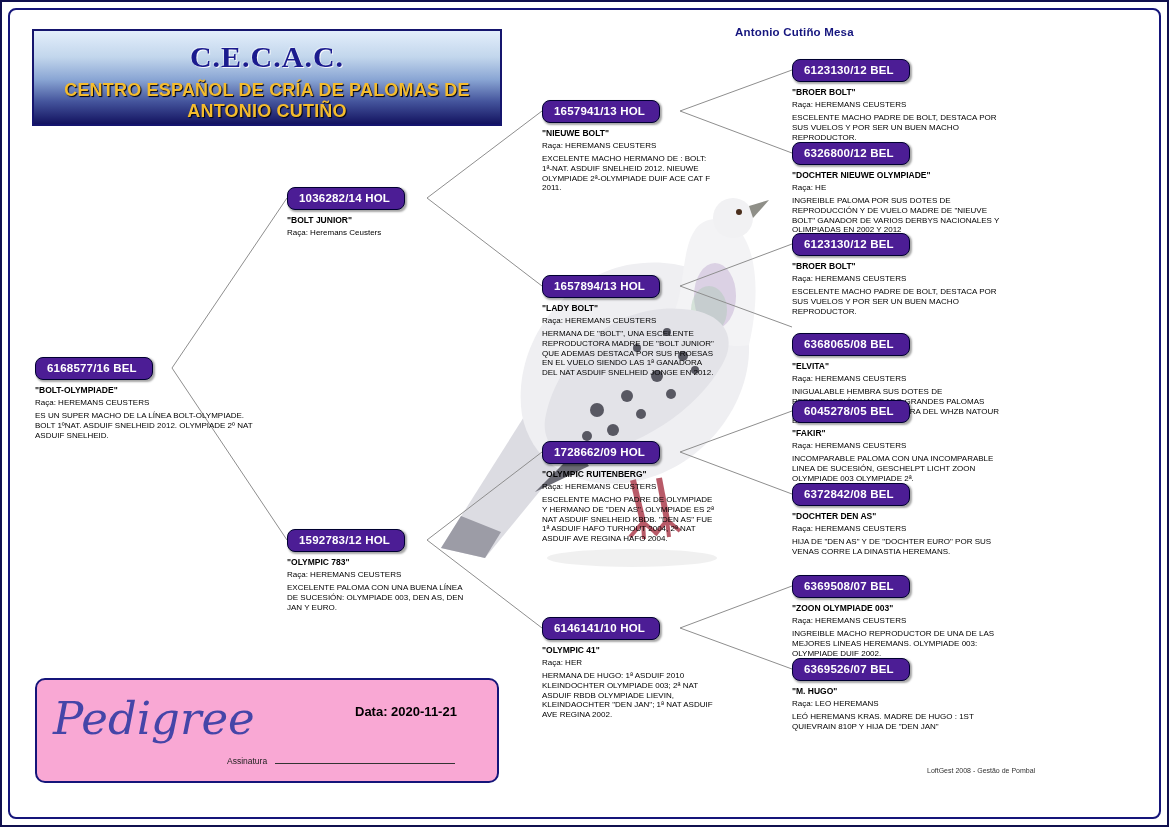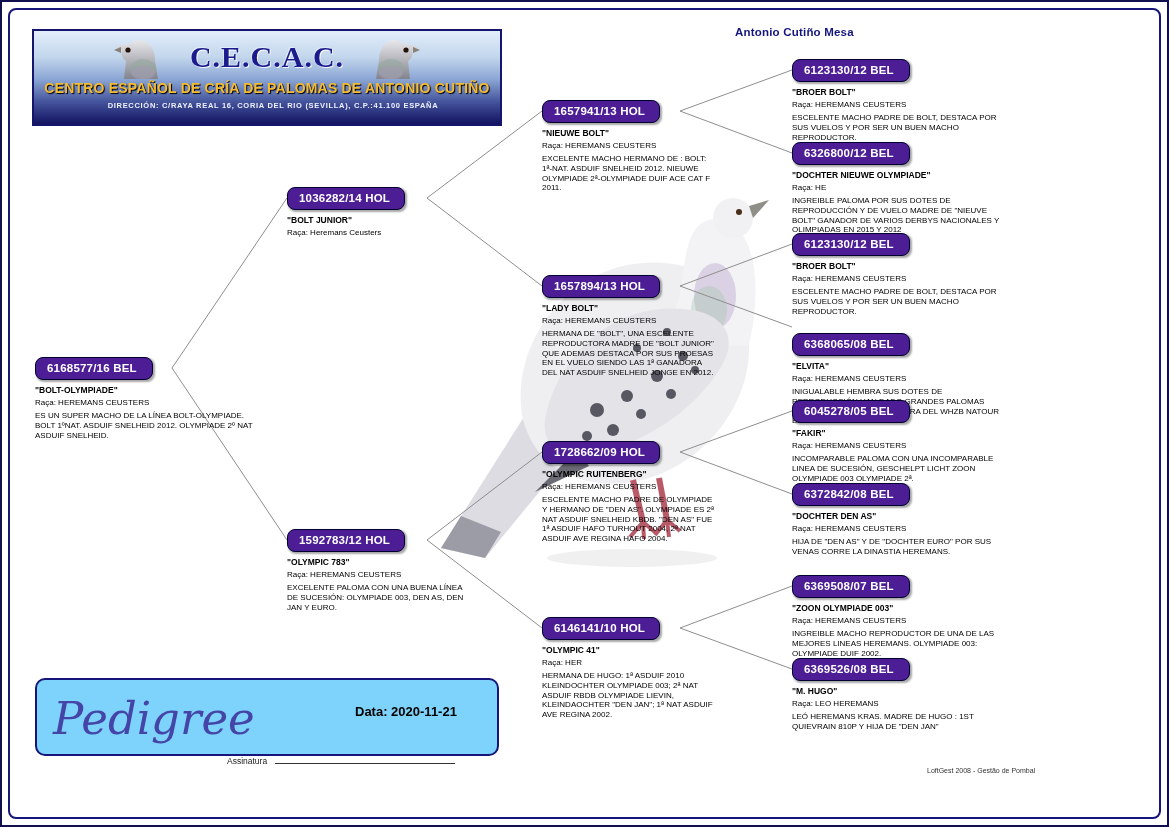--- a/index.html
+++ b/index.html
@@ -6,25 +6,25 @@
   html,body { background:#9a9a9a; }
   body { font-family:"Liberation Sans", sans-serif; }
   .page { position:relative; width:1169px; height:827px; background:#fff; border:2px solid #10104f; overflow:hidden; margin:0 auto; }
   .frame { position:absolute; inset:6px; border:2px solid #15157a; border-radius:8px; pointer-events:none; z-index:6; }
 
   
   .owner { position:absolute; top:24px; left:733px; font-size:11.5px; font-weight:bold; color:#15157e; z-index:3; letter-spacing:0.2px; }
   .logo { position:absolute; left:30px; top:27px; width:470px; height:97px; border:2px solid #15156e;
           background:linear-gradient(180deg,#e3eefb 0%,#c2d6ec 28%,#8aa6d4 52%,#44549c 76%,#131360 100%);
           z-index:3; text-align:center; overflow:hidden; }
-  .logo-top { display:flex; align-items:center; justify-content:center; gap:29px; height:49px; padding-top:3px; }
+  .logo-top { display:flex; align-items:center; justify-content:center; gap:29px; height:49px; padding-top:3px;flex-direction:column; }
   .logo-title { font-family:"Liberation Serif", serif; font-size:30px; font-weight:bold; color:#1b1b8e;
                 text-shadow:1px 1px 0 rgba(255,255,255,0.85), -1px -1px 0 rgba(255,255,255,0.4); letter-spacing:1px; }
   .phead-r { transform:scaleX(-1); }
-  .logo-sub { font-size:14px; font-weight:bold; color:#f4bc2e; text-shadow:1px 1px 1px #001; letter-spacing:0.2px; margin-top:0; }
+  .logo-sub { font-size:18px; font-weight:bold; color:#f4bc2e; text-shadow:1px 1px 1px #001; letter-spacing:0.2px; margin-top:0; }
   .logo-addr { margin-top:4px; font-size:7.5px; color:#eef0ff; letter-spacing:0.7px; line-height:1.5; font-weight:bold;margin-left:12px; }
 
   
   .pigeon-art { position:absolute; left:425px; top:158px; width:375px; height:415px; z-index:0; }
   .connectors { position:absolute; left:0; top:0; z-index:1; }
 
   
   .node { position:absolute; z-index:2; }
   .ringbox { display:inline-block; min-width:118px; background:#4c1d95; color:#fff; font-size:11.5px; font-weight:bold;
              padding:4px 11px 5px; border-radius:8px; border:1px solid #000030;
@@ -43,22 +43,22 @@
   #g4a { left:790px; top:57px;  width:216px; }
   #g4b { left:790px; top:140px; width:218px; }
   #g4c { left:790px; top:231px; width:216px; }
   #g4d { left:790px; top:331px; width:218px; }
   #g4e { left:790px; top:398px; width:216px; }
   #g4f { left:790px; top:481px; width:212px; }
   #g4g { left:790px; top:573px; width:218px; }
   #g4h { left:790px; top:656px; width:214px; }
 
   
-  .pedibox { position:absolute; left:33px; top:676px; width:464px; height:78px; border:2px solid #15157a;
-             border-radius:10px; background:#7dd3fc; z-index:2; }
+  .pedibox { position:absolute; left:33px; top:676px; width:464px; height:105px; border:2px solid #15157a;
+             border-radius:10px; background:#f9a8d4; z-index:2; }
   .pedi-script { position:absolute; left:16px; top:12px; font-family:"DejaVu Serif", serif; font-style:italic;
                  font-size:45px; color:#4545a8; }
   .pedi-date { position:absolute; left:318px; top:24px; font-size:13px; font-weight:bold; color:#000; }
   .pedi-sign { position:absolute; left:190px; top:74px; font-size:8.5px; color:#222; }
   .sig-line { display:inline-block; width:180px; border-bottom:1.2px solid #333; margin-left:8px; height:10px; }
   .credits { position:absolute; left:925px; top:765px; font-size:7px; color:#333; z-index:2; }
 </style>
 </head>
 <body>
 
@@ -215,21 +215,21 @@
       <div class="nname">"BROER BOLT"</div>
       <div class="nbreed">Raça: HEREMANS CEUSTERS</div>
       <div class="ndesc">ESCELENTE MACHO PADRE DE BOLT, DESTACA POR SUS VUELOS Y POR SER UN BUEN MACHO REPRODUCTOR.</div>
     </div>
   </div>
   <div class="node" id="g4b">
     <div class="ringbox">6326800/12 BEL</div>
     <div class="ntext">
       <div class="nname">"DOCHTER NIEUWE OLYMPIADE"</div>
       <div class="nbreed">Raça: HE</div>
-      <div class="ndesc">INGREIBLE PALOMA POR  SUS DOTES DE REPRODUCCIÓN Y DE VUELO MADRE DE "NIEUVE BOLT" GANADOR DE VARIOS DERBYS NACIONALES Y OLIMPIADAS  EN 2015 Y 2012</div>
+      <div class="ndesc">INGREIBLE PALOMA POR  SUS DOTES DE REPRODUCCIÓN Y DE VUELO MADRE DE "NIEUVE BOLT" GANADOR DE VARIOS DERBYS NACIONALES Y OLIMPIADAS  EN 2002 Y 2012</div>
     </div>
   </div>
   <div class="node" id="g4c">
     <div class="ringbox">6123130/12 BEL</div>
     <div class="ntext">
       <div class="nname">"BROER BOLT"</div>
       <div class="nbreed">Raça: HEREMANS CEUSTERS</div>
       <div class="ndesc">ESCELENTE MACHO PADRE DE BOLT, DESTACA POR SUS VUELOS Y POR SER UN BUEN MACHO REPRODUCTOR.</div>
     </div>
   </div>
@@ -259,21 +259,21 @@
   </div>
   <div class="node" id="g4g">
     <div class="ringbox">6369508/07 BEL</div>
     <div class="ntext">
       <div class="nname">"ZOON OLYMPIADE 003"</div>
       <div class="nbreed">Raça: HEREMANS CEUSTERS</div>
       <div class="ndesc">INGREIBLE MACHO REPRODUCTOR DE UNA DE LAS MEJORES LINEAS HEREMANS. OLYMPIADE  003: OLYMPIADE DUIF 2002.</div>
     </div>
   </div>
   <div class="node" id="g4h">
-    <div class="ringbox">6369526/08 BEL</div>
+    <div class="ringbox">6369526/07 BEL</div>
     <div class="ntext">
       <div class="nname">"M. HUGO"</div>
       <div class="nbreed">Raça: LEO HEREMANS</div>
       <div class="ndesc">LEÓ HEREMANS KRAS. MADRE DE  HUGO : 1ST QUIEVRAIN 810P Y HIJA DE "DEN JAN"</div>
     </div>
   </div>
 
   <div class="pedibox">
     <div class="pedi-script">Pedigree</div>
     <div class="pedi-date">Data: 2020-11-21</div>

